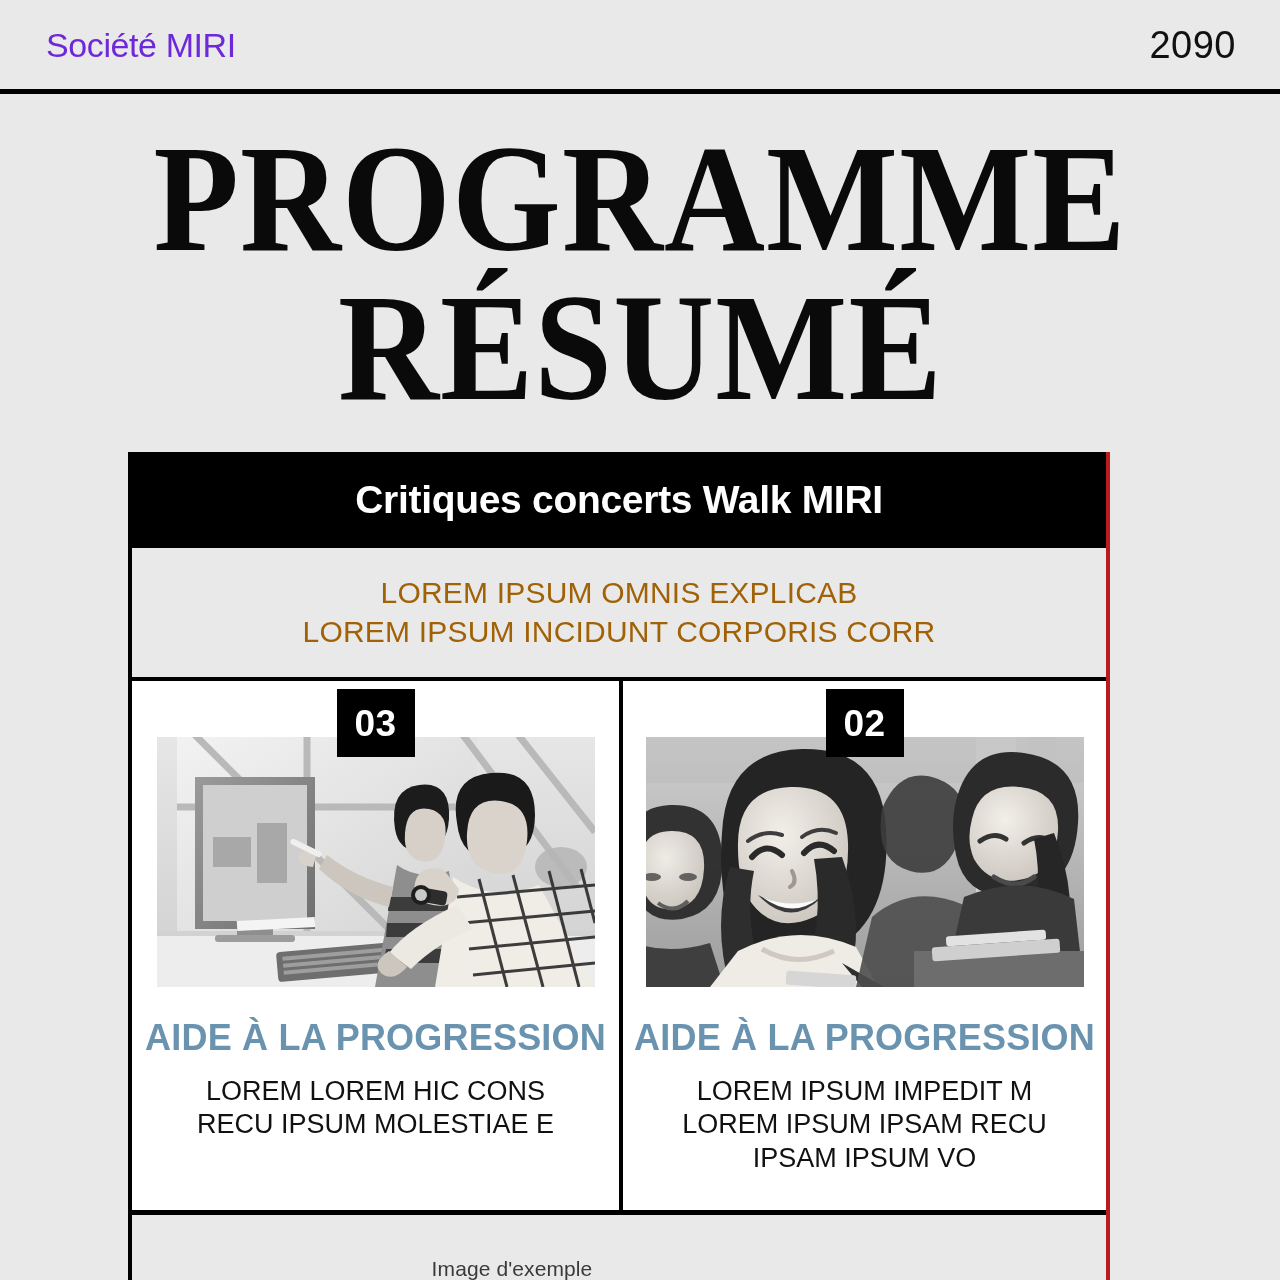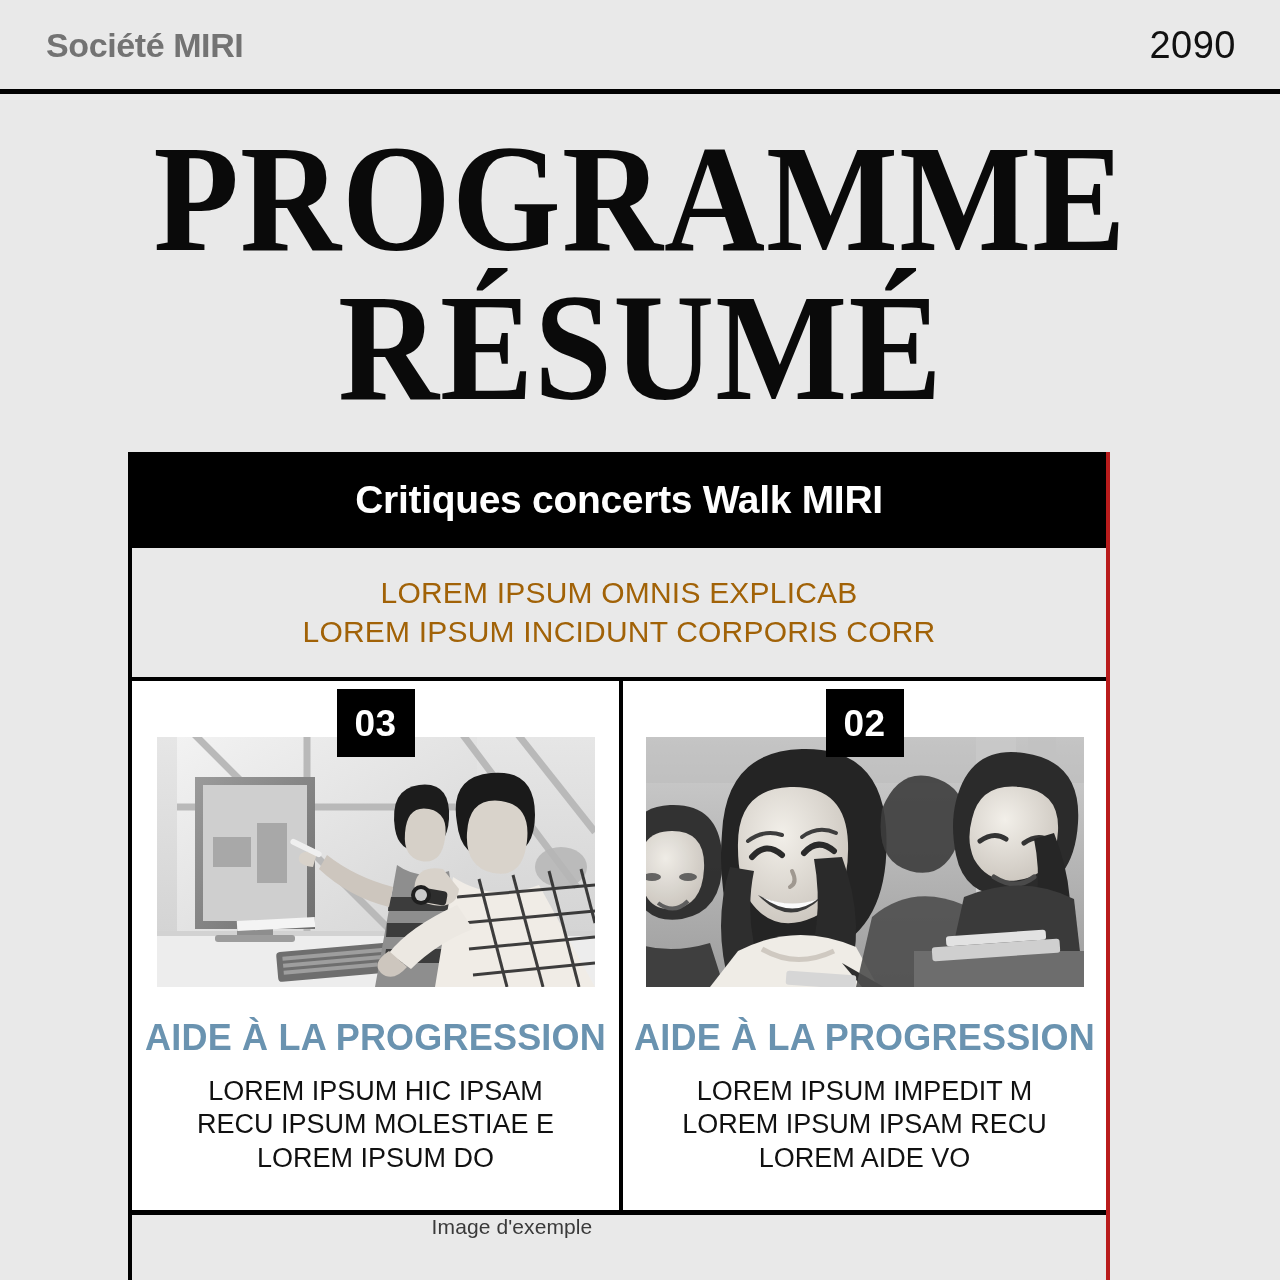--- a/index.html
+++ b/index.html
@@ -31,23 +31,23 @@
     border-bottom: 5px solid #000;
     box-sizing: border-box;
     display: flex;
     align-items: center;
     justify-content: space-between;
     padding: 0 44px 0 46px;
     background: #e9e9e9;
   }
   .brand {
     font-size: 34px;
-    font-weight: 700;
+    font-weight: 400;
     letter-spacing: -0.4px;
-    color: #737373;
+    color: #6d28d9;
     line-height: 1;
     text-align: right;
   }
   .year {
     font-size: 38px;
     font-weight: 400;
     letter-spacing: 0.5px;
     color: #111;
     line-height: 1;
   }
@@ -187,21 +187,21 @@
     color: #111;
     text-align: center;
   }
   .card-body-line { display: block; }
 
   
   .footer {
     height: 66px;
     background: #e9e9e9;
     display: flex;
-    align-items: flex-start;
+    align-items: flex-end;
     border-radius: 28px;
   }
   .footer-text {
     width: 760px;
     text-align: center;
     font-size: 21px;
     color: #3a3a3a;
     letter-spacing: 0.1px;
   }
 </style>
@@ -330,23 +330,22 @@
               <path d="M286 132 q-24 -4 -28 14 q-4 18 18 22 q24 4 26 -16 z" fill="#d8d2ca"></path>
               <rect x="256" y="152" width="34" height="14" rx="4" fill="#2d2d2d" transform="rotate(10 273 159)"></rect>
               <circle cx="264" cy="158" r="10" fill="#1e1e1e"></circle>
               <circle cx="264" cy="158" r="6" fill="#c9c9c9"></circle>
             </g>
           </svg>
         </div>
 
         <div class="card-heading">AIDE À LA PROGRESSION</div>
         <div class="card-body">
-          <span class="card-body-line">LOREM IPSUM HIC IPSAM</span>
+          <span class="card-body-line">LOREM LOREM HIC CONS</span>
           <span class="card-body-line">RECU IPSUM MOLESTIAE E</span>
-          <span class="card-body-line">LOREM IPSUM DO</span>
         </div>
       </div>
 
       <div class="card right">
         <div class="badge">
           <span class="badge-text">02</span>
         </div>
 
         <div class="photo">
           <svg viewBox="0 0 438 250" preserveAspectRatio="xMidYMid slice" aria-hidden="true">
@@ -419,21 +418,21 @@
             <rect x="286" y="206" width="128" height="14" rx="3" fill="#cfcfcf" transform="rotate(-4 350 213)"></rect>
             <rect x="300" y="196" width="100" height="10" rx="3" fill="#e2e2e2" transform="rotate(-4 350 201)"></rect>
             <rect x="140" y="236" width="70" height="14" rx="3" fill="#d6d6d6" transform="rotate(4 175 243)"></rect>
           </svg>
         </div>
 
         <div class="card-heading">AIDE À LA PROGRESSION</div>
         <div class="card-body">
           <span class="card-body-line">LOREM IPSUM IMPEDIT M</span>
           <span class="card-body-line">LOREM IPSUM IPSAM RECU</span>
-          <span class="card-body-line">LOREM AIDE VO</span>
+          <span class="card-body-line">IPSAM IPSUM VO</span>
         </div>
       </div>
 
     </div>
 
     <div class="footer">
       <div class="footer-text">Image d'exemple</div>
     </div>
 
   </div>

